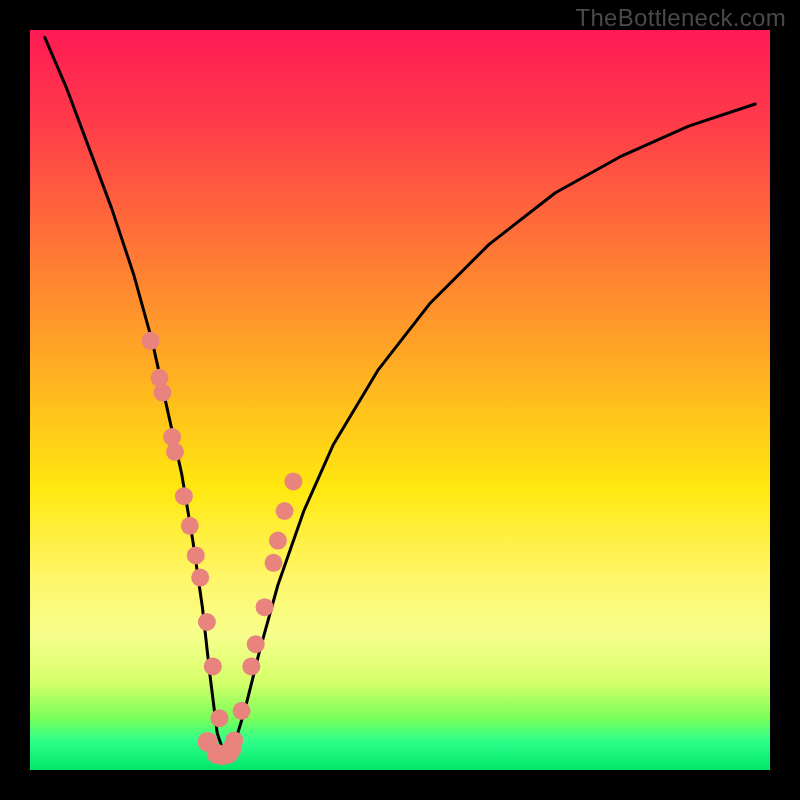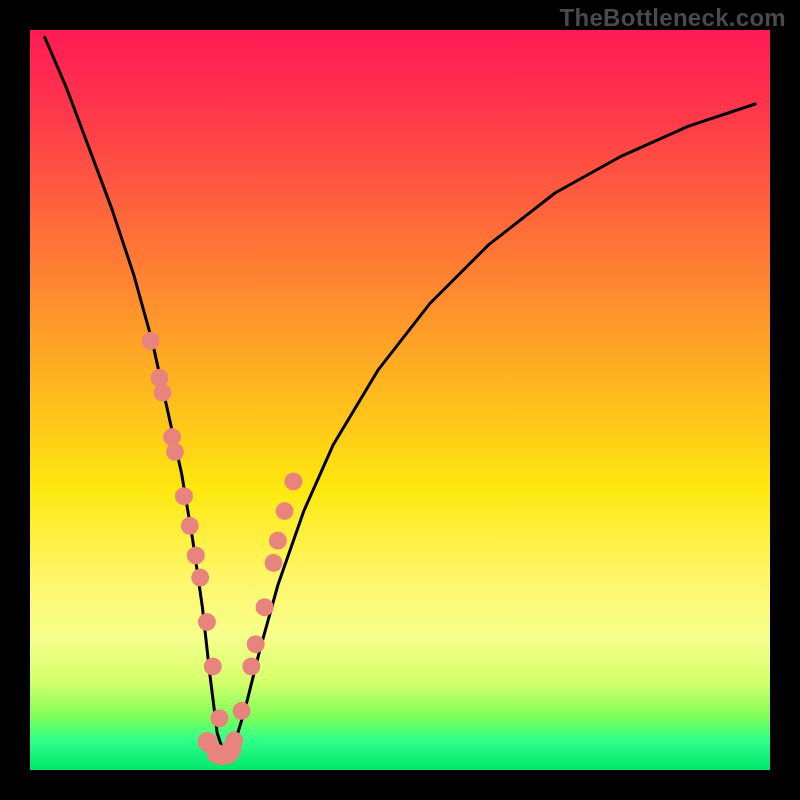--- a/index.html
+++ b/index.html
@@ -43,21 +43,21 @@
       #2fff8a 96%,
       #00e76a 100%
     );
   }
   .watermark {
     position: absolute;
     top: 4px;
     right: 14px;
     color: #4a4a4a;
     font-size: 24px;
-    font-weight: 700;
+    font-weight: 400;
     letter-spacing: 0.3px;
   }
   svg.curve {
     position: absolute;
     left: 0;
     top: 0;
     pointer-events: none;
   }
 </style>
 </head>

